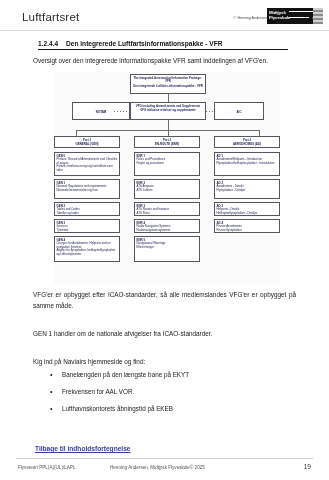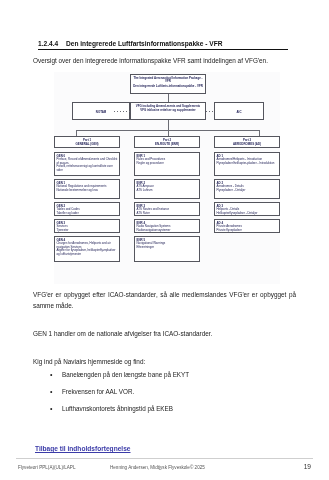--- a/index.html
+++ b/index.html
@@ -113,20 +113,35 @@
   .diagram-bg{
     position:absolute;left:0;top:0;width:226px;height:212px;
     background:#fbfbfc;border:0;
   }
 </style>
 </head>
 <body>
 
 <div class="page">
 
+  <div class="header">
+    <div class="header-title">Luftfartsret</div>
+    <div class="header-copy">© Henning Andersen</div>
+    <div class="logo">
+      <div class="logo-txt">
+        <span>Midtjysk</span><br>
+        <span>Flyveskole</span>
+      </div>
+      <div class="logo-bar1"></div>
+      <div class="logo-bar2"></div>
+      <div class="logo-plane">✈</div>
+      <div class="logo-tail"></div>
+    </div>
+    <div class="header-rule"></div>
+  </div>
 
   <div class="h4">
     <span class="num">1.2.4.4</span><span>Den integrerede Luftfartsinformationspakke - VFR</span>
   </div>
 
   <div class="para" id="p-intro">Oversigt over den integrerede informationspakke VFR samt inddelingen af VFG'en.</div>
 
   <div class="diagram">
     <div class="diagram-bg"></div>
 

